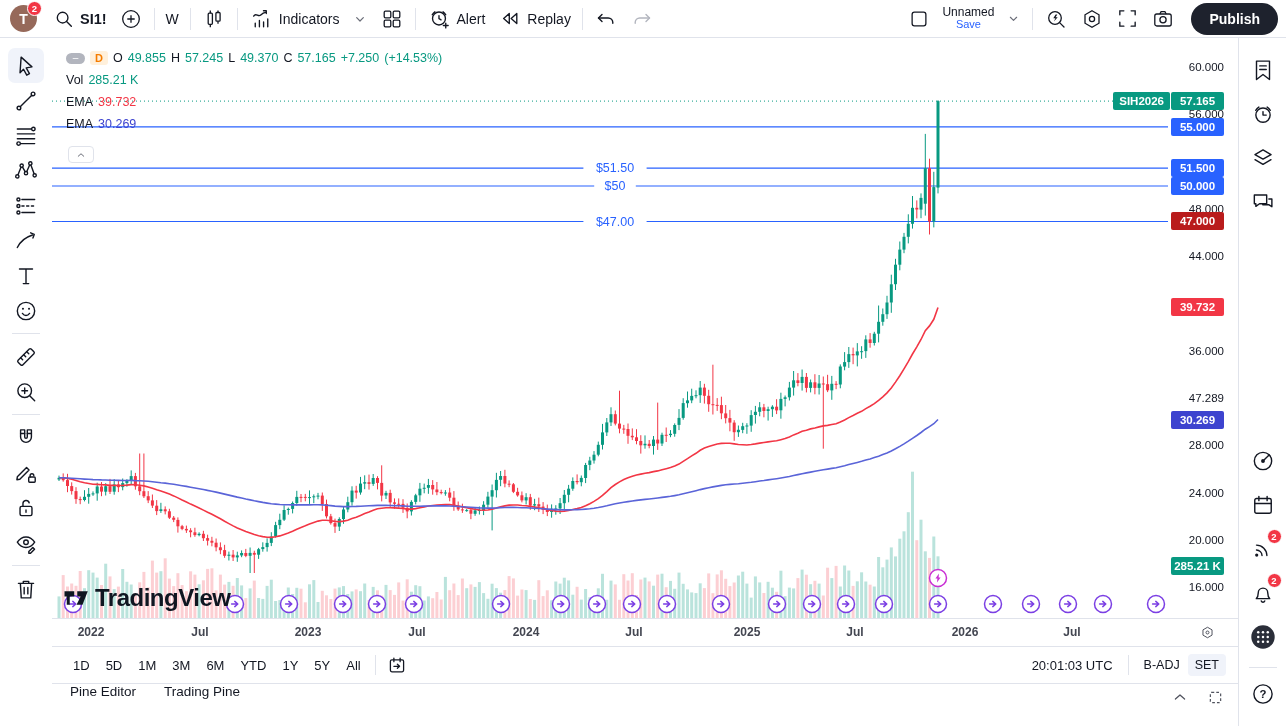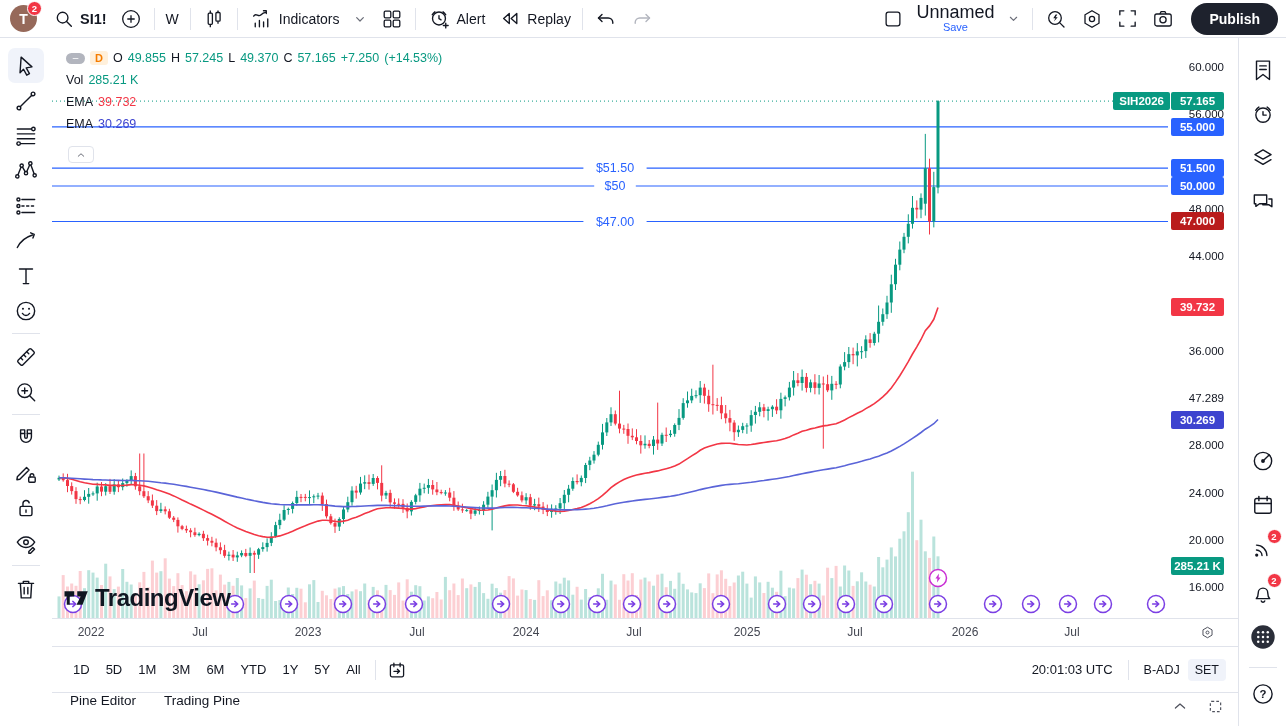--- a/index.html
+++ b/index.html
@@ -15,21 +15,21 @@
   .tb-sep { width:1px; height:22px; background:#e0e3eb; margin:0 5px; flex:none; }
   .avatar-wrap { position:relative; margin-right:10px; flex:none; }
   .avatar { width:27px; height:27px; border-radius:50%; background:#96695a; color:#fff;
     font-size:14px; font-weight:700; display:flex; align-items:center; justify-content:center; }
   .avatar-badge, .rs-badge { position:absolute; top:-4px; right:-5px; min-width:15px; height:15px;
     border-radius:8px; background:#f23645; color:#fff; font-size:9.5px; font-weight:700;
     display:flex; align-items:center; justify-content:center; padding:0 3px; border:1.5px solid #fff; }
   .sym { font-weight:700; font-size:14.5px; }
   .tb-right { margin-left:auto; display:flex; align-items:center; }
   .layout-name { display:flex; flex-direction:column; align-items:center; line-height:1.05; }
-  .layout-name .nm { font-size:18px; }
+  .layout-name .nm { font-size:12px; }
   .layout-name .sv { font-size:11px; color:#2962ff; }
   .publish { background:#1e222d; color:#fff; border:none; font-size:14px; font-weight:600;
     padding:8px 18px; border-radius:20px; margin-left:10px; cursor:pointer;
     font-family:"Liberation Sans",sans-serif; }
   .muted-icon svg { stroke:#b2b5be !important; }
   svg { display:block; }
 
   
   .content { flex:1; display:flex; min-height:0; }
   .left-toolbar { width:52px; flex:none; display:flex; flex-direction:column; align-items:center;
@@ -71,26 +71,26 @@
     cursor:ns-resize; }
   .pa-tick { position:absolute; right:14px; font-size:11.5px; color:#131722; }
   .pa-badge { position:absolute; left:3px; width:53px; height:18px; line-height:18px;
     border-radius:2px; color:#fff; font-size:11.5px; font-weight:700; text-align:center; }
   .contract-badge { position:absolute; right:68px; height:18px; line-height:18px; z-index:4;
     border-radius:2px; color:#fff; font-size:11.5px; font-weight:700; padding:0 6px;
     background:#089981;margin-left:11px; }
 
   
   .time-axis { height:28px; flex:none; border-top:1px solid #e0e3eb; position:relative;
-    cursor:ew-resize; }
+    cursor:ew-resize;font-weight:bold; }
   .ta-label { position:absolute; top:6px; transform:translateX(-50%); font-size:12px; color:#434651; }
   .ta-gear { position:absolute; right:22px; top:5px; cursor:pointer; }
 
   
-  .range-bar { height:47px; flex:none; border-top:1px solid #e0e3eb; border-bottom:1px solid #e0e3eb;
+  .range-bar { height:38px; flex:none; border-top:1px solid #e0e3eb; border-bottom:1px solid #e0e3eb;
     display:flex; align-items:center; padding:0 12px 0 14px; }
   .rb-btn { border:none; background:none; font-size:13px; color:#131722; padding:5px 7px;
     border-radius:4px; cursor:pointer; font-family:"Liberation Sans",sans-serif; }
   .rb-sep { width:1px; height:20px; background:#e0e3eb; margin:0 7px; }
   .rb-right { margin-left:auto; display:flex; align-items:center; gap:8px; }
   .rb-clock { font-size:13px; }
   .rb-adj { font-size:12.5px; }
   .rb-set { font-size:12.5px; background:#f0f3fa; border-radius:4px; padding:4px 7px; cursor:pointer; }
 
   

